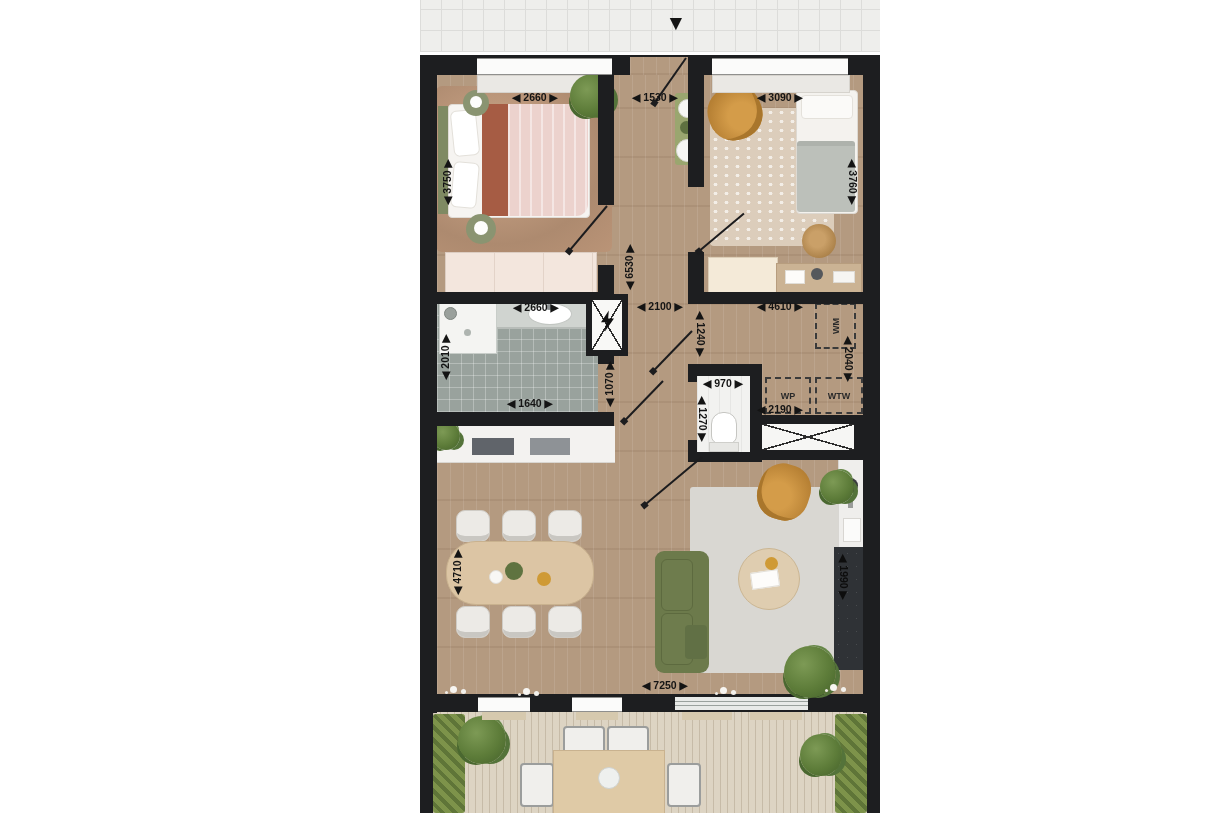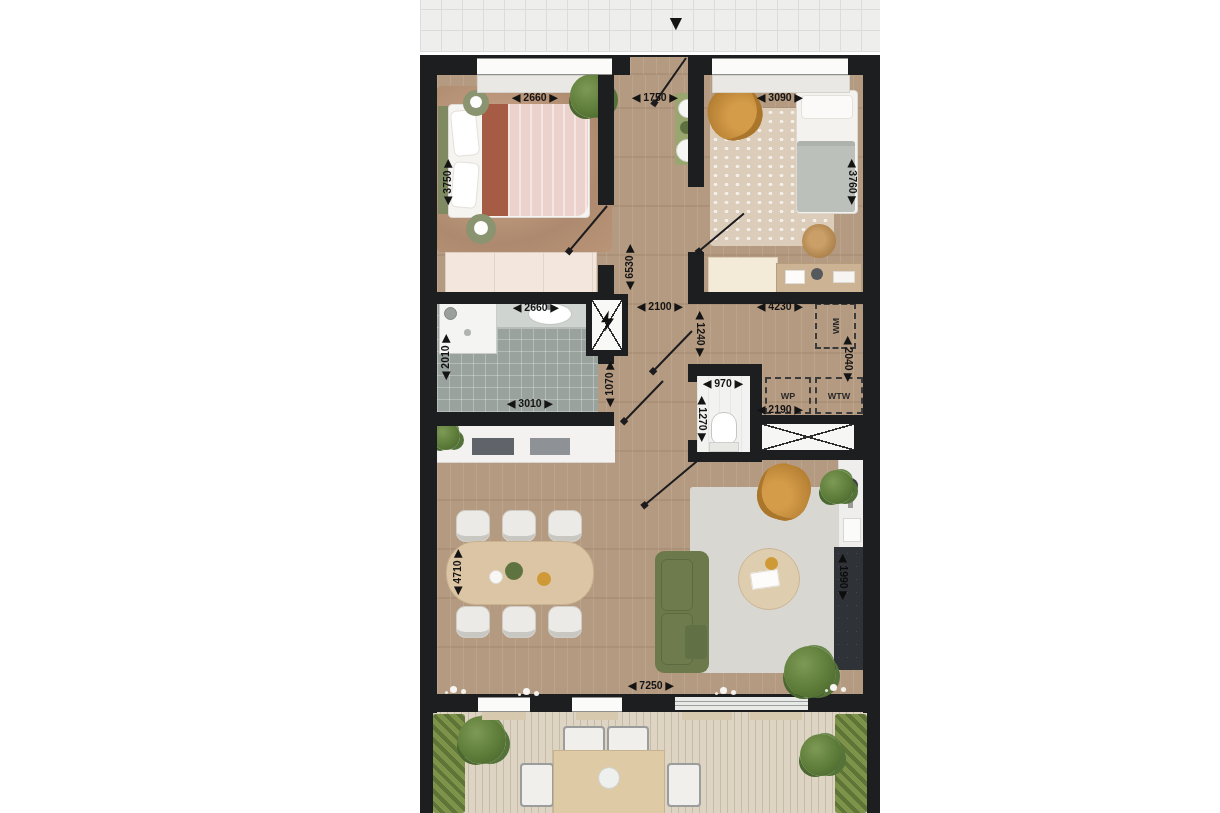--- a/index.html
+++ b/index.html
@@ -239,34 +239,34 @@
   <div class="plant" style="left:380px;top:734px;width:42px;height:42px;z-index:13;"></div>
   <div class="ochair" style="left:143px;top:726px;width:38px;height:28px;"></div>
   <div class="ochair" style="left:187px;top:726px;width:38px;height:28px;"></div>
   <div class="ochair" style="left:100px;top:763px;width:30px;height:40px;"></div>
   <div class="ochair" style="left:247px;top:763px;width:30px;height:40px;"></div>
   <div class="furn" style="left:133px;top:750px;width:110px;height:63px;background:#dfcaa6;border:1px solid #c9b28f;z-index:14;">
     <div class="abs" style="left:44px;top:16px;width:20px;height:20px;border-radius:50%;background:#eef0ee;border:1px solid #cfd2cf;"></div>
   </div>
 
   <div class="dim" style="left:65px;top:90px;width:100px;">◀ 2660 ▶</div>
-  <div class="dim" style="left:195px;top:90px;width:80px;">◀ 1750 ▶</div>
+  <div class="dim" style="left:195px;top:90px;width:80px;">◀ 1530 ▶</div>
   <div class="dim" style="left:312px;top:90px;width:96px;">◀ 3090 ▶</div>
   <div class="dim dim-v" style="left:-18px;top:175px;">◀ 3750 ▶</div>
   <div class="dim dim-v cw" style="left:388px;top:175px;">◀ 3760 ▶</div>
   <div class="dim dim-v" style="left:164px;top:260px;">◀ 6530 ▶</div>
   <div class="dim" style="left:70px;top:300px;width:92px;">◀ 2660 ▶</div>
   <div class="dim dim-v" style="left:-20px;top:350px;">◀ 2010 ▶</div>
-  <div class="dim" style="left:62px;top:396px;width:96px;">◀ 3010 ▶</div>
+  <div class="dim" style="left:62px;top:396px;width:96px;">◀ 1640 ▶</div>
   <div class="dim" style="left:200px;top:299px;width:80px;">◀ 2100 ▶</div>
   <div class="dim dim-v" style="left:144px;top:377px;">◀ 1070 ▶</div>
   <div class="dim dim-v cw" style="left:236px;top:327px;">◀ 1240 ▶</div>
   <div class="dim" style="left:270px;top:376px;width:66px;">◀ 970 ▶</div>
   <div class="dim dim-v cw" style="left:238px;top:412px;">◀ 1270 ▶</div>
-  <div class="dim" style="left:315px;top:299px;width:90px;">◀ 4230 ▶</div>
+  <div class="dim" style="left:315px;top:299px;width:90px;">◀ 4610 ▶</div>
   <div class="dim dim-v cw" style="left:384px;top:352px;">◀ 2040 ▶</div>
   <div class="dim" style="left:318px;top:402px;width:84px;">◀ 2190 ▶</div>
   <div class="dim dim-v" style="left:-8px;top:565px;">◀ 4710 ▶</div>
-  <div class="dim" style="left:186px;top:678px;width:90px;">◀ 7250 ▶</div>
+  <div class="dim" style="left:200px;top:678px;width:90px;">◀ 7250 ▶</div>
   <div class="dim dim-v cw" style="left:379px;top:570px;color:#0d0d0d;">◀ 1990 ▶</div>
 
  </div>
 </div>
 
 </body></html>

